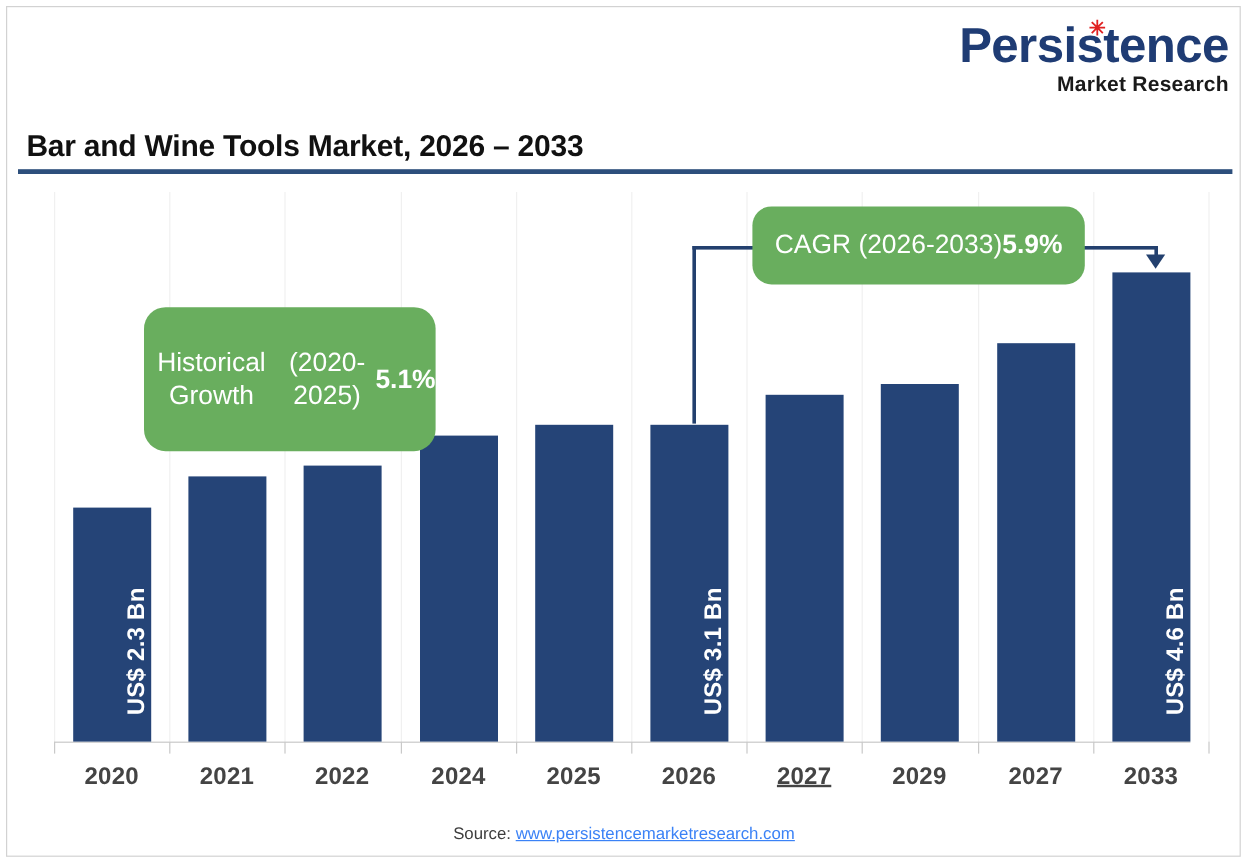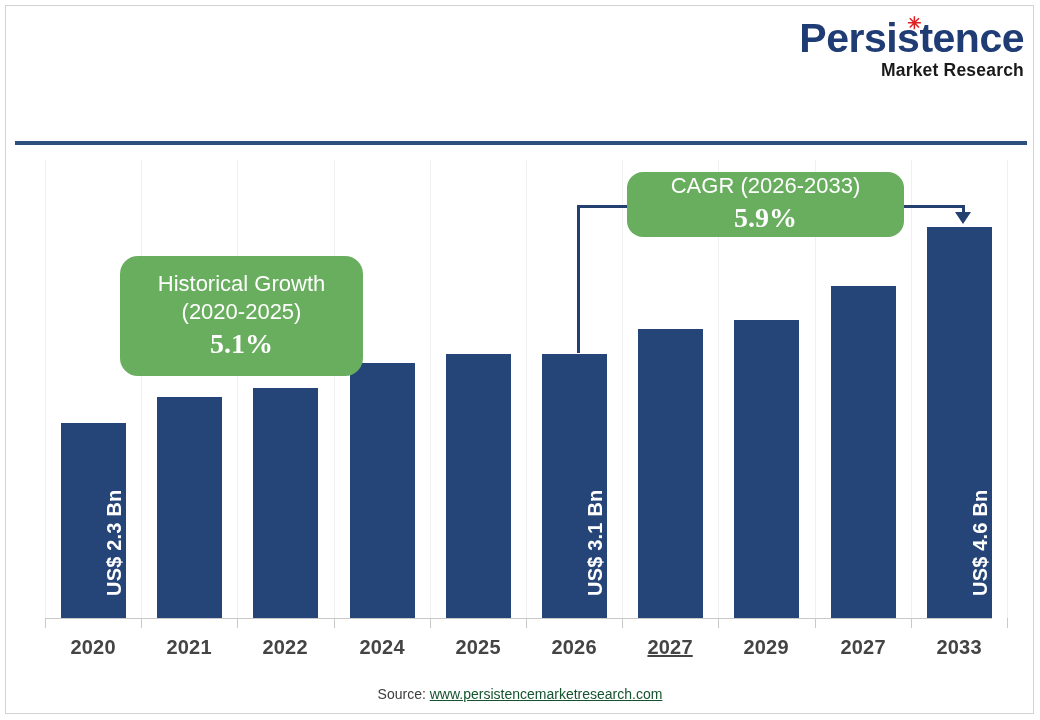--- a/index.html
+++ b/index.html
@@ -155,34 +155,33 @@
 
   
   .callout {
     position: absolute;
     background: #69ae5e;
     border-radius: 18px;
     color: #ffffff;
     text-align: center;
     box-sizing: border-box;
     display: flex;
-    flex-direction: column;
+    flex-direction: row;
     align-items: center;
     justify-content: center;
   }
   .callout .line {
     font-size: 22px;
     font-weight: normal;
     line-height: 1.28;
   }
   .callout .value {
-    font-size: 28px;
+    font-size: 22px;
     font-weight: bold;
     line-height: 1.3;
-    font-family: Liberation Serif, serif;
   }
   #callout-historical {
     left: 120px;
     top: 256px;
     width: 243px;
     height: 120px;
   }
   #callout-cagr {
     left: 627px;
     top: 172px;
@@ -195,38 +194,39 @@
   .source {
     position: absolute;
     left: 0;
     top: 686px;
     width: 1040px;
     text-align: center;
     font-size: 14px;
     color: #3d3d3d;
   }
   .source a {
-    color: #14532d;
+    color: #3b82f6;
   }
 </style>
 </head>
 <body>
 
 <div id="page">
 
   <div class="page-frame"></div>
 
   <div class="logo">
     <div class="logo-main">
       <span>Persistence</span>
       <span class="logo-star">✳</span>
     </div>
     <div class="logo-sub">Market Research</div>
   </div>
 
+  <div class="chart-title">Bar and Wine Tools Market, 2026 – 2033</div>
   <div class="title-rule"></div>
 
   <div class="plot">
     <div class="axis-line"></div>
     <div id="grid-layer">
         <div class="gridline" style="left: 45px;"></div>
         <div class="tick" style="left: 45px;"></div>
         <div class="gridline" style="left: 141px;"></div>
         <div class="tick" style="left: 141px;"></div>
         <div class="gridline" style="left: 237px;"></div>

